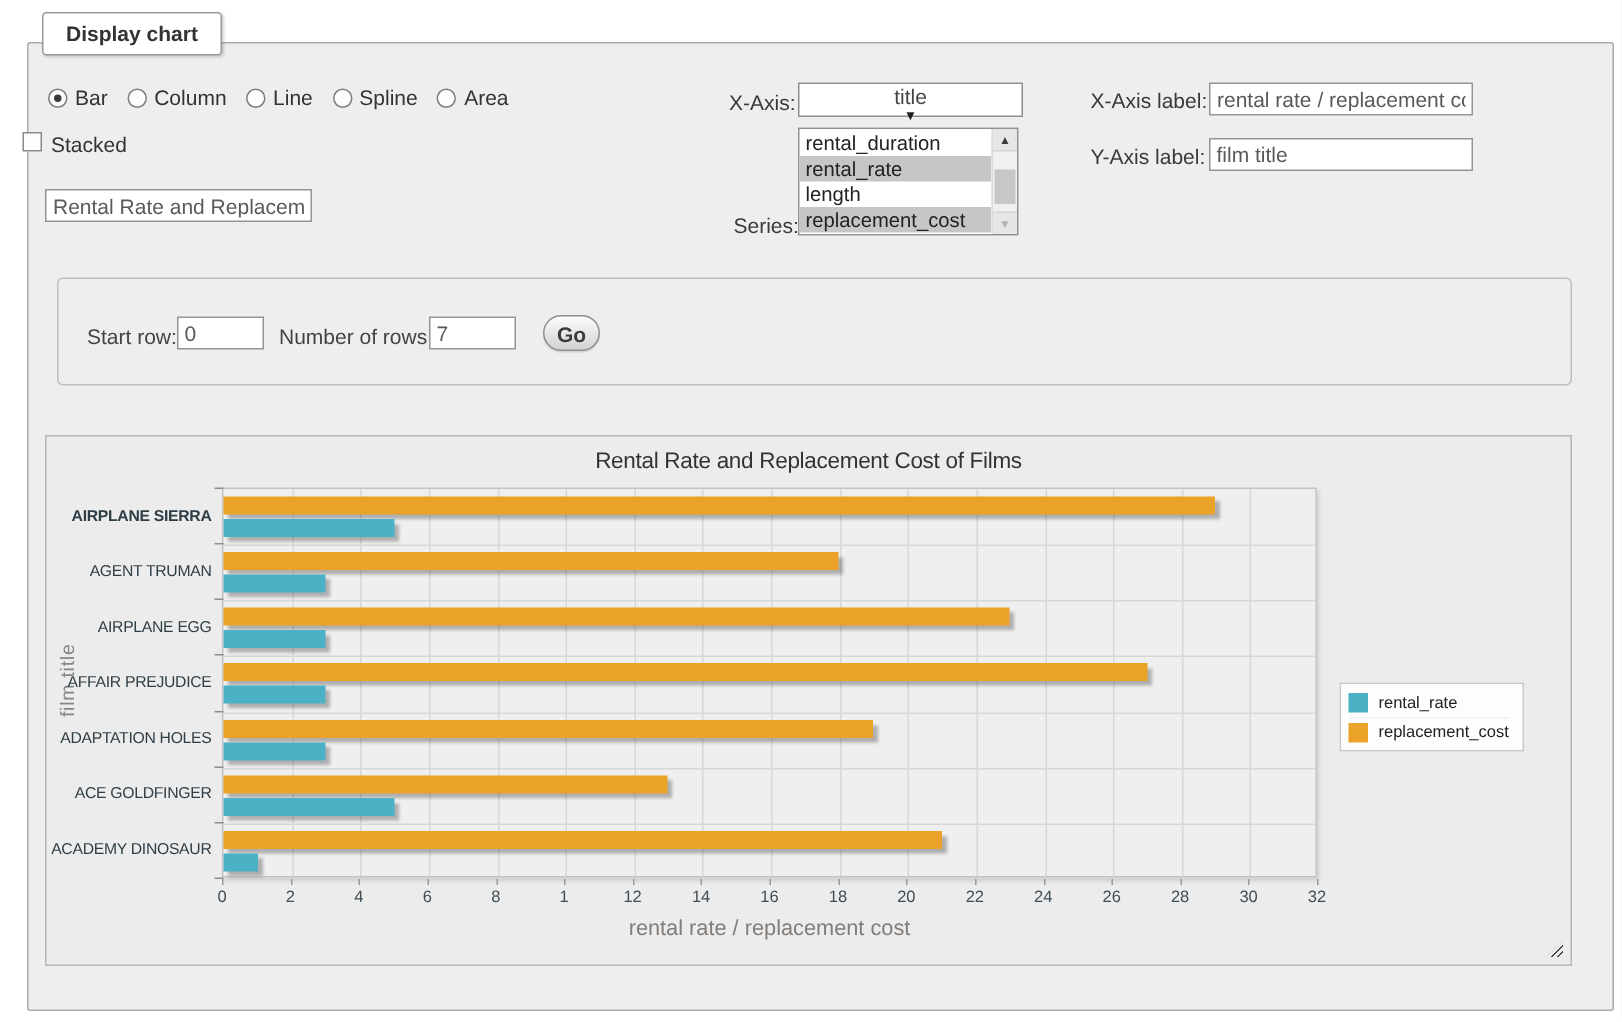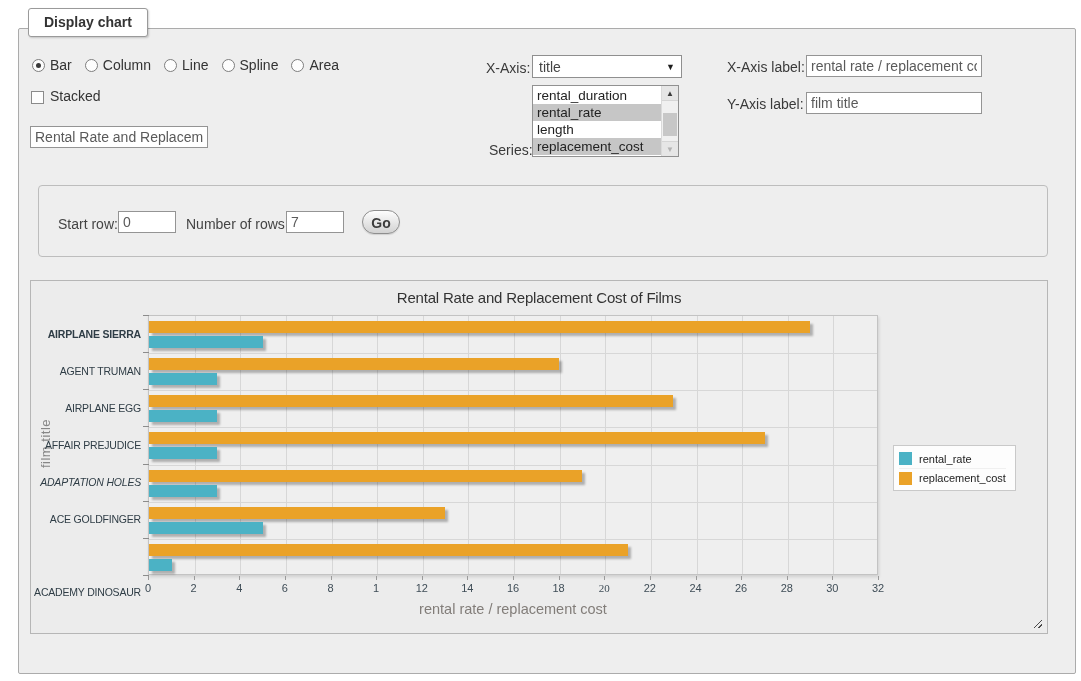--- a/index.html
+++ b/index.html
@@ -27,38 +27,38 @@
   .radio-row { left:32px; top:57px; display:flex; gap:13px; align-items:center; font-size:14px; }
   .radio-item { display:flex; align-items:center; cursor:default; }
   .radio {
     width:13px; height:13px; border-radius:50%; border:1px solid #7d7d7d;
     background:#fdfdfd; display:inline-block; margin-right:5px; position:relative;
   }
   .radio.checked::after {
     content:""; position:absolute; left:3px; top:3px; width:5px; height:5px;
     border-radius:50%; background:#3b3b3b;
   }
-  .stacked-row { left:31px; top:88px; display:flex; align-items:flex-end; font-size:14px; }
+  .stacked-row { left:15px; top:88px; display:flex; align-items:flex-start; font-size:14px; }
   .checkbox {
     width:13px; height:13px; border:1px solid #8a8a8a; background:#fdfdfd;
     display:inline-block; margin-right:6px;
   }
   input.txt {
     border:1px solid #949494; background:#fff; font-family:"Liberation Sans",sans-serif;
     font-size:14px; color:#5a5a5a; padding:1px 4px; height:22px;
   }
   .title-input { left:30px; top:126px; width:178px; }
 
   .xaxis-lbl   { left:486px; top:60px; }
   .series-lbl  { left:489px; top:142px; }
   .select-box {
     left:532px; top:55px; width:150px; height:23px;
     background:#fff; border:1px solid #8f8f8f;
     display:flex; align-items:center; justify-content:space-between;
-    padding:0 6px; font-size:14px; color:#444;
+    padding:0 6px; font-size:14px; color:#444;flex-direction:column;
   }
   .select-arrow { font-size:9px; color:#1d1d1d; }
 
   .listbox {
     left:532px; top:85px; width:147px; height:72px;
     background:#fff; border:1px solid #919191; display:flex;
   }
   .lb-options { flex:1; overflow:hidden; padding-top:1px; }
   .lb-option { height:17px; line-height:17px; font-size:13.5px; color:#222; padding-left:4px; white-space:nowrap; }
   .lb-option.selected { background:#c6c6c6; }
@@ -81,21 +81,21 @@
   .numrows-input { left:286px; top:211px; width:58px; }
   .go-btn {
     left:362px; top:210px; width:38px; height:24px; border-radius:13px;
     border:1px solid #8e8e8e; background:linear-gradient(#fdfdfd,#d2d2d2);
     font-size:14px; font-weight:600; color:#3c3c3c; text-align:center; line-height:24px;
     box-shadow:0 1px 1px rgba(0,0,0,0.12);
   }
 
   
   .chart {
-    left:30px; top:280px; width:1018px; height:354px;
+    left:30px; top:290px; width:1018px; height:354px;
     background:#ececec; border:1px solid #b6b6b6;
   }
   .chart-title { left:0; top:8px; width:100%; text-align:center; font-size:15px; color:#333; letter-spacing:-0.2px; }
   .plot {
     left:117px; top:34px; width:730px; height:260px;
     background:#efefef; border:1px solid #c3c3c3;
     box-shadow:1px 2px 3px rgba(0,0,0,0.12);
   }
   .vgrid { position:absolute; top:0; bottom:0; width:1px; background:#d7d7d7; }
   .hgrid { position:absolute; left:0; right:0; height:1px; background:#d7d7d7; }
@@ -261,21 +261,21 @@
     <div class="xtick-label" style="left: 345.125px;">1</div>
     <div class="xtick-mark" style="left: 390.75px;"></div>
     <div class="xtick-label" style="left: 390.75px;">12</div>
     <div class="xtick-mark" style="left: 436.375px;"></div>
     <div class="xtick-label" style="left: 436.375px;">14</div>
     <div class="xtick-mark" style="left: 482px;"></div>
     <div class="xtick-label" style="left: 482px;">16</div>
     <div class="xtick-mark" style="left: 527.625px;"></div>
     <div class="xtick-label" style="left: 527.625px;">18</div>
     <div class="xtick-mark" style="left: 573.25px;"></div>
-    <div class="xtick-label" style="left: 573.25px; font-family: Liberation Serif, serif;">20</div>
+    <div class="xtick-label" style="left: 573.25px;">20</div>
     <div class="xtick-mark" style="left: 618.875px;"></div>
     <div class="xtick-label" style="left: 618.875px;">22</div>
     <div class="xtick-mark" style="left: 664.5px;"></div>
     <div class="xtick-label" style="left: 664.5px;">24</div>
     <div class="xtick-mark" style="left: 710.125px;"></div>
     <div class="xtick-label" style="left: 710.125px;">26</div>
     <div class="xtick-mark" style="left: 755.75px;"></div>
     <div class="xtick-label" style="left: 755.75px;">28</div>
     <div class="xtick-mark" style="left: 801.375px;"></div>
     <div class="xtick-label" style="left: 801.375px;">30</div>
@@ -286,16 +286,16 @@
     <div class="ytick" style="top: 108px;"></div>
     <div class="ytick" style="top: 145px;"></div>
     <div class="ytick" style="top: 183px;"></div>
     <div class="ytick" style="top: 220px;"></div>
     <div class="ytick" style="top: 257px;"></div>
     <div class="ytick" style="top: 294px;"></div>
     <div class="cat-label" style="top: 46.5714px; font-weight: bold;">AIRPLANE SIERRA</div>
     <div class="cat-label" style="top: 83.7143px;">AGENT TRUMAN</div>
     <div class="cat-label" style="top: 120.857px;">AIRPLANE EGG</div>
     <div class="cat-label" style="top: 158px;">AFFAIR PREJUDICE</div>
-    <div class="cat-label" style="top: 195.143px; font-style: italic;">ADAPTATION HOLES</div>
+    <div class="cat-label" style="top: 195.143px;">ADAPTATION HOLES</div>
     <div class="cat-label" style="top: 232.286px;">ACE GOLDFINGER</div>
-    <div class="cat-label" style="top: 269.429px; margin-top: 36px;">ACADEMY DINOSAUR</div>
+    <div class="cat-label" style="top: 269.429px;">ACADEMY DINOSAUR</div>
   </div>
 
 </body></html>

